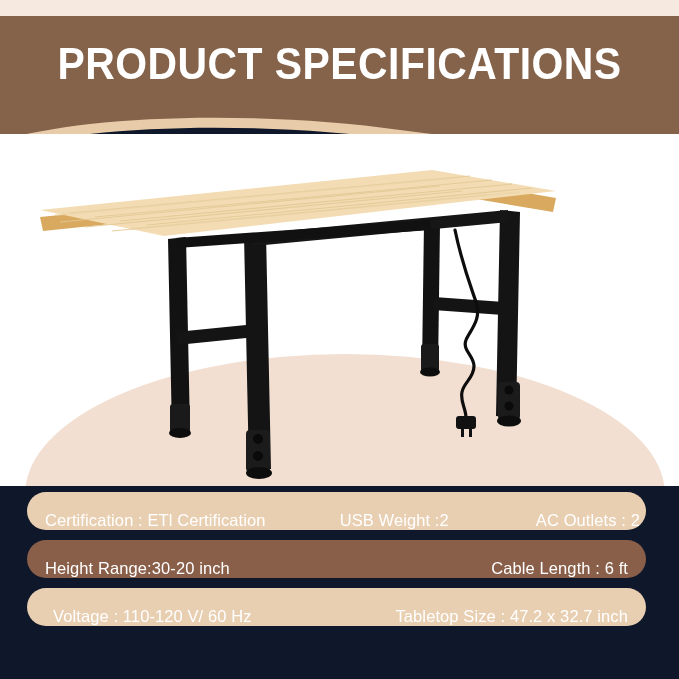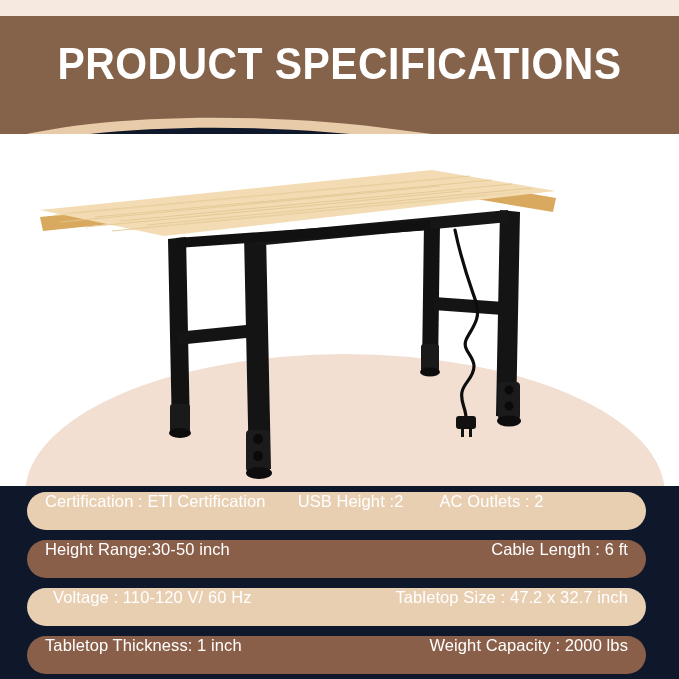--- a/index.html
+++ b/index.html
@@ -69,38 +69,39 @@
     left: 27px;
     top: 476px;
     width: 619px;
   }
   .spec-row {
     position: relative;
     height: 38px;
     margin-bottom: 10px;
     border-radius: 19px;
     display: flex;
-    align-items: flex-start;
+    align-items: flex-end;
     padding: 0 18px;
     box-sizing: border-box;
     color: #FFFFFF;
     font-size: 16.5px;
     letter-spacing: 0.1px;
     white-space: nowrap;
+    gap: 42px;
   }
   .spec-row.light { background: #E9CFB2; }
   .spec-row.dark  { background: #8A5F49; }
 
   .spec-row .cell {
     color: #FFFFFF;
   }
   
   .spec-row.triple .cell-a { flex: 0 0 auto; }
   .spec-row.triple .cell-b { flex: 0 0 auto; margin-left: 32px; }
-  .spec-row.triple .cell-c { flex: 0 0 auto; margin-left: 36px; }
+  .spec-row.triple .cell-c { flex: 0 0 auto; margin-left: 45px; }
 
   
   .spec-row.duo { justify-content: space-between; }
   .spec-row.duo .cell-a { flex: 0 0 auto; }
   .spec-row.duo .cell-b { flex: 0 0 auto; }
 
   .spec-row.duo.indent-r3 .cell-a { margin-left: 8px; }
 </style>
 </head>
 <body>
@@ -195,34 +196,30 @@
         <rect x="461" y="294" width="3" height="9" fill="#111111"></rect>
         <rect x="469" y="294" width="3" height="9" fill="#111111"></rect>
       </g>
     </svg>
   </div>
 
   <div class="spec-list">
 
     <div class="spec-row light triple">
       <span class="cell cell-a">Certification : ETl Certification</span>
-      <span class="cell cell-b">USB Height :2</span>
+      <span class="cell cell-b">USB Weight :2</span>
       <span class="cell cell-c">AC Outlets : 2</span>
     </div>
 
     <div class="spec-row dark duo">
-      <span class="cell cell-a">Height Range:30-50 inch</span>
+      <span class="cell cell-a">Height Range:30-20 inch</span>
       <span class="cell cell-b">Cable Length : 6 ft</span>
     </div>
 
     <div class="spec-row light duo indent-r3">
       <span class="cell cell-a">Voltage : 110-120 V/ 60 Hz</span>
       <span class="cell cell-b">Tabletop Size : 47.2 x 32.7 inch</span>
     </div>
 
-    <div class="spec-row dark duo">
-      <span class="cell cell-a">Tabletop Thickness: 1 inch</span>
-      <span class="cell cell-b">Weight Capacity : 2000 lbs</span>
-    </div>
 
   </div>
 
 </div>
 
 </body></html>

